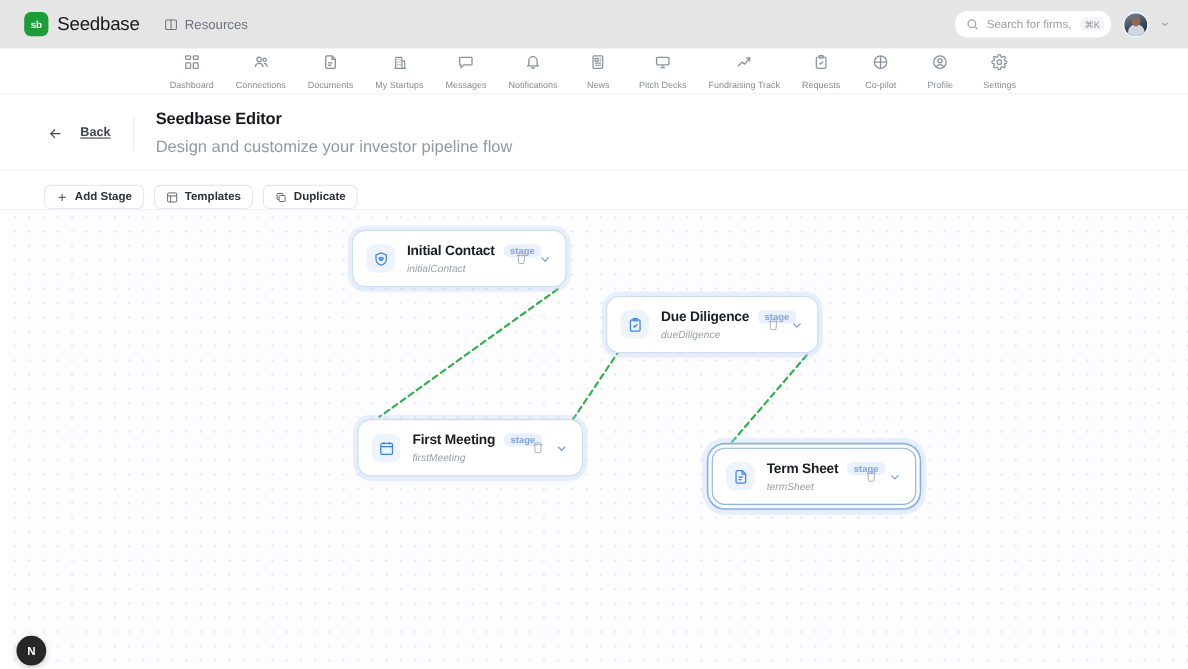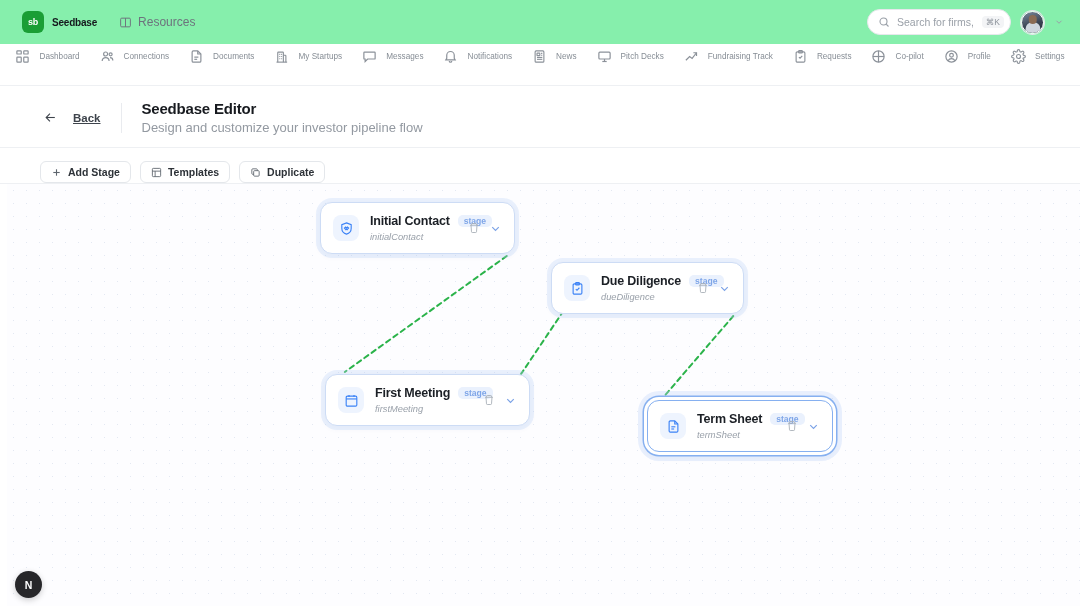--- a/index.html
+++ b/index.html
@@ -9,31 +9,31 @@
     background: #ffffff;
     overflow: hidden;
     -webkit-font-smoothing: antialiased;
   }
 
   
   .topbar {
     height: 44px;
     display: flex; align-items: center;
     padding: 0 16px 0 22px;
-    background: #86efac;
+    background: #e5e5e5;
     position: relative;
   }
   .brand { display: flex; align-items: center; gap: 8px; }
   .logo-sq {
     width: 22px; height: 22px; border-radius: 6px;
     background: #1a9e35;
     display: flex; align-items: center; justify-content: center;
     color: #fff; font-size: 9px; font-weight: 700; letter-spacing: -0.3px;
   }
-  .brand-name { font-size: 10px; font-weight: 700; color: #15181d; letter-spacing: -0.2px; }
+  .brand-name { font-size: 17px; font-weight: 400; color: #15181d; letter-spacing: -0.2px; }
   .res-link {
     display: flex; align-items: center; gap: 6px;
     margin-left: 22px; color: #6d737d; font-size: 12px;
   }
   .topbar-right {
     margin-left: auto; display: flex; align-items: center; gap: 10px;
   }
   .search-box {
     display: flex; align-items: center; gap: 7px;
     width: 144px; height: 26px;
@@ -65,40 +65,40 @@
   }
   .caret-sm { color: #9aa0a8; font-size: 9px; }
 
   
   .navrow {
     height: 42px; display: flex; justify-content: center; align-items: flex-start;
     gap: 0px; background: #ffffff; padding-top: 3px;
     border-bottom: 1px solid #eef0f3;
   }
   .nav-item {
-    display: flex; flex-direction: row; align-items: center; gap: 9px;
+    display: flex; flex-direction: column; align-items: center; gap: 9px;
     padding: 2px 10px; cursor: pointer; min-width: 54px;
   }
   .nav-item .ico { color: #8b9199; height: 15px; display: flex; align-items: center; }
   .nav-item .lbl { font-size: 8.2px; color: #868d95; white-space: nowrap; }
 
   
   .pagehead {
     display: flex; align-items: center;
     padding: 14px 26px 12px 44px;
     background: #fff;
   }
   .back-btn {
     display: flex; align-items: center; gap: 16px;
     font-size: 11.5px; color: #3e444c; font-weight: 600;
     padding-right: 20px; cursor: pointer; text-decoration: underline;
   }
   .vdiv { width: 1px; height: 30px; background: #e9ebef; margin-right: 20px; }
   .ptitle { font-size: 15px; font-weight: 700; color: #171a1f; letter-spacing: -0.2px; }
-  .psub { font-size: 13px; color: #9399a1; margin-top: 3px; }
+  .psub { font-size: 15px; color: #9399a1; margin-top: 8px; }
 
   
   .toolbar {
     display: flex; align-items: flex-end;
     padding: 0 26px 0 40px; height: 37px;
     border-top: 1px solid #eef0f3; border-bottom: 1px solid #eef0f3;
     background: #fff;
   }
   .tb-left { display: flex; gap: 9px; align-items: center; }
   .tb-right { margin-left: auto; display: flex; gap: 9px; align-items: center; }

